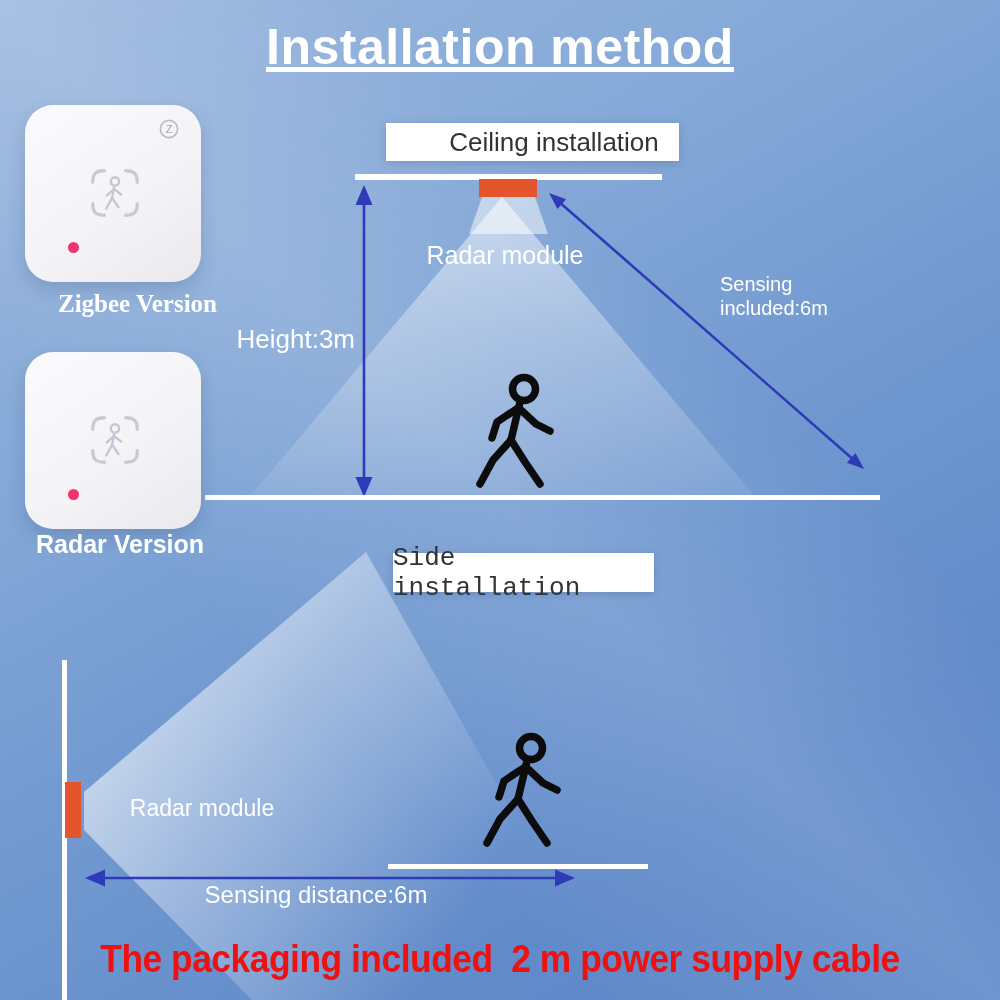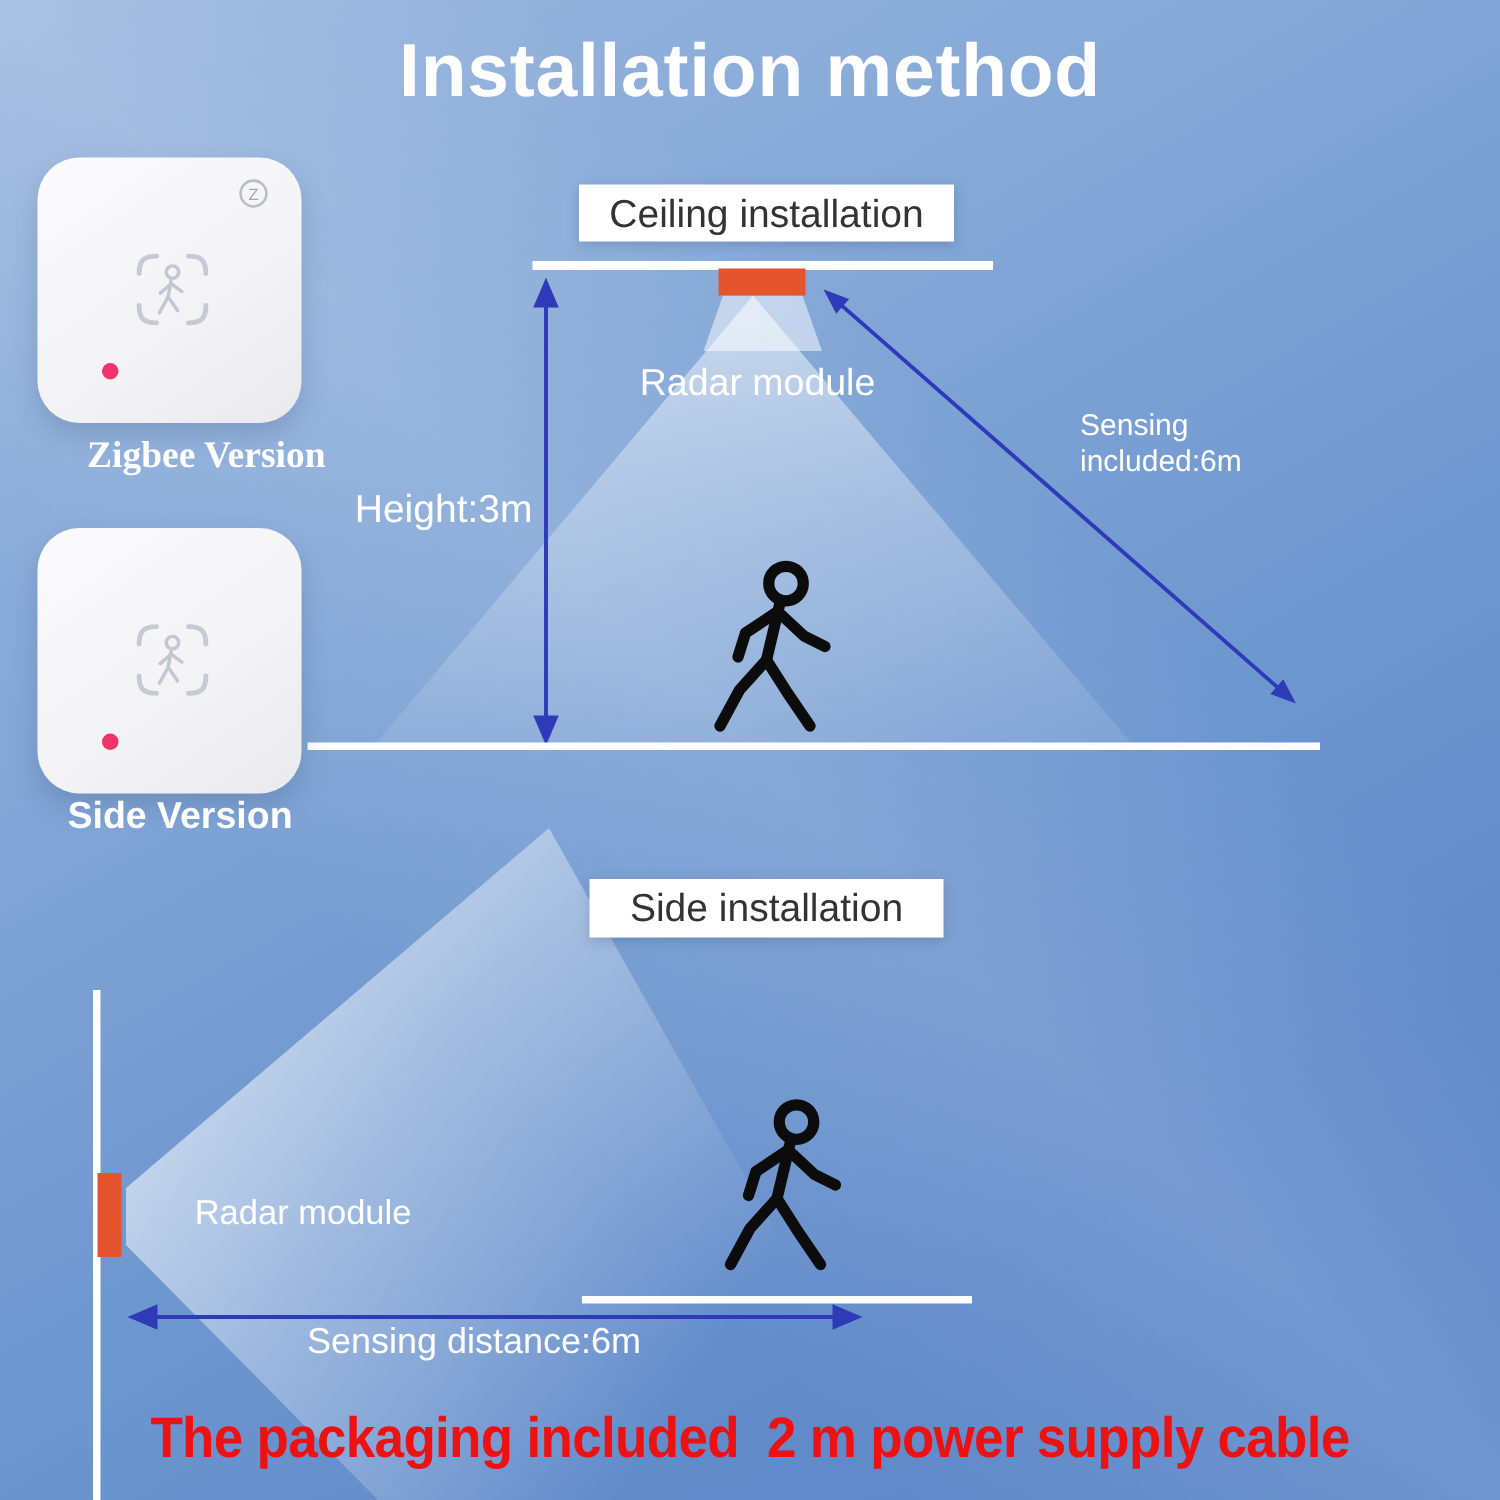--- a/index.html
+++ b/index.html
@@ -5,39 +5,39 @@
   html,body{margin:0;padding:0;background:#333;}
   .canvas{
     position:relative;width:1000px;height:1000px;overflow:hidden;
     font-family:"Liberation Sans","DejaVu Sans",sans-serif;
     background:linear-gradient(150deg,#9cb8df 0%,#87aad8 28%,#7falias 0,#7199d0 55%,#628cc9 0,#628bca 78%,#5a85c7 100%);
     background:linear-gradient(150deg,#9cb8df 0%,#87aad8 28%,#7199d0 55%,#628bca 78%,#5a85c7 100%);
   }
   .bg-band{position:absolute;inset:0;pointer-events:none;
     background:linear-gradient(45deg,rgba(255,255,255,0) 30%,rgba(255,255,255,0.13) 50%,rgba(255,255,255,0) 68%);}
   .title{position:absolute;left:0;right:0;top:18px;text-align:center;
-    font-size:50px;font-weight:700;color:#fff;letter-spacing:0.5px;}
+    font-size:50px;font-weight:700;color:#fff;letter-spacing:0.5px;text-decoration:underline;}
   
   .card{position:absolute;width:176px;height:177px;border-radius:28px;
     background:linear-gradient(145deg,#fbfbfd 0%,#f3f3f6 60%,#e9e9ee 100%);
     box-shadow:0 8px 18px rgba(40,60,100,0.20);}
   .card.zigbee{left:25px;top:105px;}
   .card.wifi{left:25px;top:352px;}
   .card-icon{position:absolute;left:61px;top:58px;width:58px;height:60px;}
   .z-logo{position:absolute;left:134px;top:14px;width:20px;height:20px;}
   .led{position:absolute;left:43px;top:137px;width:11px;height:11px;border-radius:50%;background:#f0336b;}
   .card-label{position:absolute;color:#fff;font-size:25px;font-weight:700;text-align:center;}
   .label-zigbee{left:30px;top:290px;width:215px;font-family:Liberation Serif, serif;}
   .label-wifi{left:20px;top:530px;width:200px;}
   
   .heading-box{position:absolute;background:#fff;color:#333;
     display:flex;align-items:center;justify-content:center;
     font-size:26px;box-shadow:0 2px 8px rgba(50,70,110,0.25);}
-  .heading-ceiling{left:386px;top:123px;width:250px;height:38px;}
-  .heading-side{left:393px;top:586px;width:236px;height:39px;}
+  .heading-ceiling{left:386px;top:123px;width:250px;height:38px;padding-left:43px;}
+  .heading-side{left:393px;top:553px;width:261px;height:39px;font-family:Liberation Mono, monospace;}
   
   .dlabel{position:absolute;color:#fff;}
   .radar-ceiling{left:405px;top:241px;width:200px;text-align:center;font-size:25px;}
   .height-label{left:210px;top:324px;width:145px;text-align:right;font-size:26px;}
   .sensing-ceiling{left:720px;top:272px;font-size:20px;line-height:1.22;}
   .radar-side{left:112px;top:795px;width:180px;text-align:center;font-size:23px;}
   .sensing-side{left:166px;top:881px;width:300px;text-align:center;font-size:24px;}
   .footer-note{position:absolute;left:0;right:0;top:938px;text-align:center;
     color:#ee1111;font-size:38px;font-weight:700;letter-spacing:-0.5px;
     white-space:pre-wrap;transform:scaleX(0.93);}
@@ -146,21 +146,21 @@
         <circle cx="30" cy="18" r="4.3"></circle>
         <path d="M29,24 L27,35"></path>
         <path d="M29,26 L21.5,32.5"></path>
         <path d="M29,26 L36.5,31.5"></path>
         <path d="M27,35 L21,46"></path>
         <path d="M27,35 L33.5,44.5"></path>
       </g>
     </svg>
     <div class="led"></div>
   </div>
-  <div class="card-label label-wifi">Side Version</div>
+  <div class="card-label label-wifi">Radar Version</div>
 
   <div class="heading-box heading-ceiling">Ceiling installation</div>
   <div class="heading-box heading-side">Side installation</div>
 
   <div class="dlabel radar-ceiling">Radar module</div>
   <div class="dlabel height-label">Height:3m</div>
   <div class="dlabel sensing-ceiling">
     <div>Sensing</div>
     <div>included:6m</div>
   </div>

